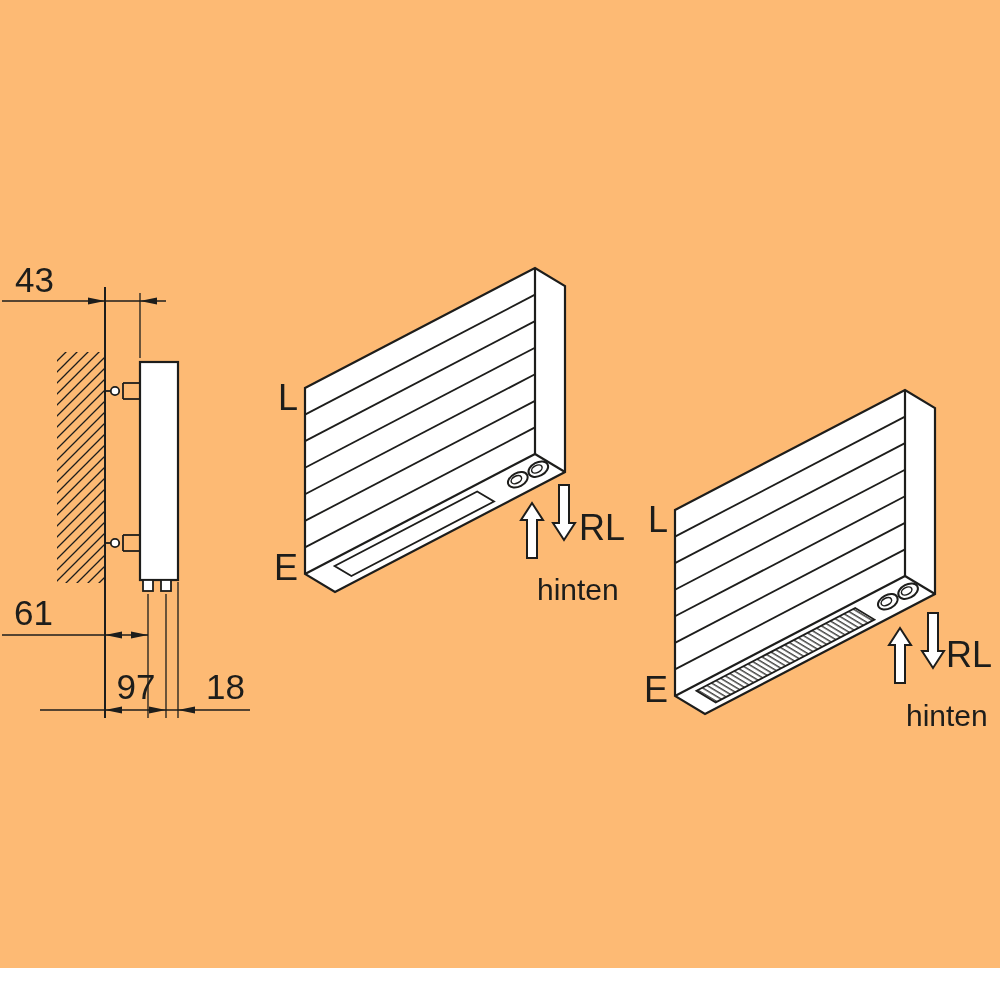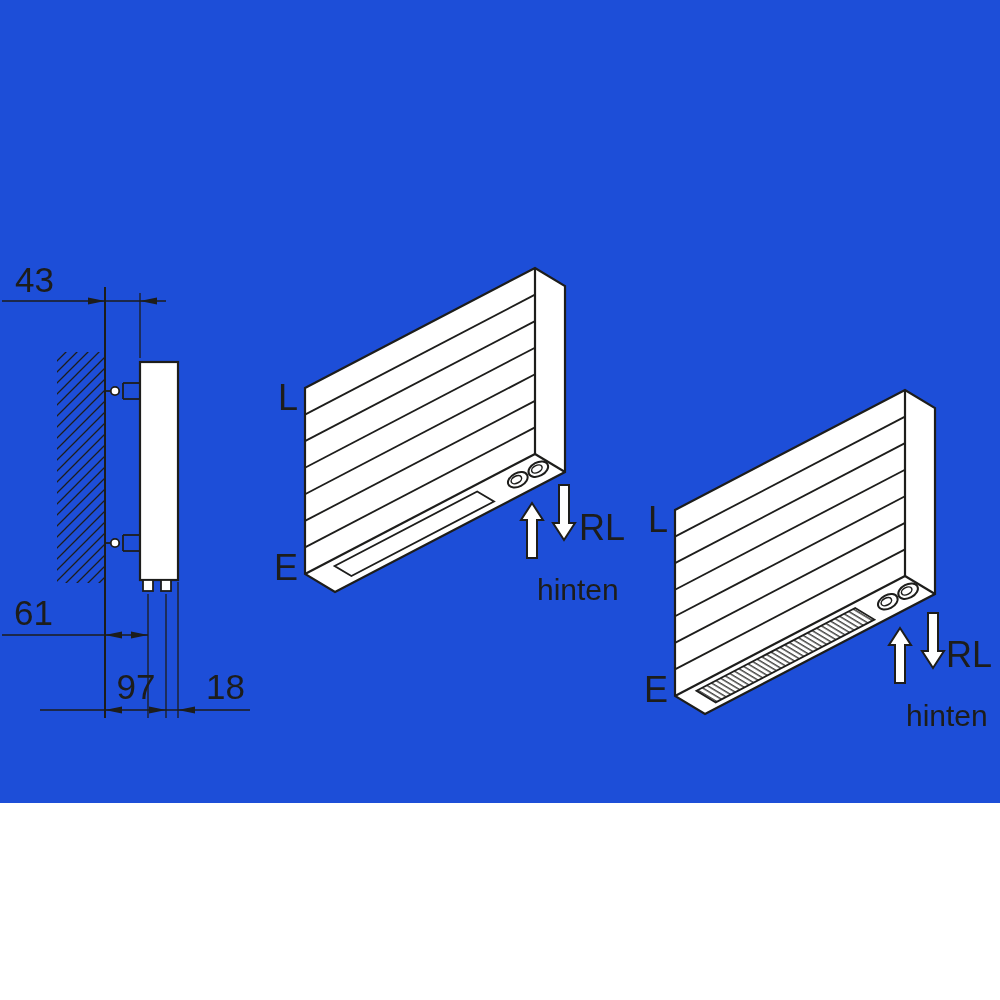--- a/index.html
+++ b/index.html
@@ -1,16 +1,16 @@
 <!DOCTYPE html>
 <html><head>
 <meta charset="utf-8">
 <style>
   html,body{margin:0;padding:0;background:#ffffff;}
-  .stage{position:relative;width:1000px;height:803px;background:#1d4ed8;overflow:hidden;font-family:"Liberation Sans",sans-serif;text-align:right;}
+  .stage{position:relative;width:1000px;height:968px;background:#fdba74;overflow:hidden;font-family:"Liberation Sans",sans-serif;text-align:right;}
   svg{position:absolute;left:0;top:0;}
   .ink{stroke:#1d1d1b;fill:none;}
   .w22{stroke-width:2.2;}
   .w18{stroke-width:1.8;}
   .w13{stroke-width:1.3;}
   .wfill{fill:#ffffff;}
   .bfill{fill:#1d1d1b;stroke:none;}
   text{fill:#1d1d1b;font-family:"Liberation Sans",sans-serif;}
   .t35{font-size:35px;}
   .t36{font-size:36px;}

